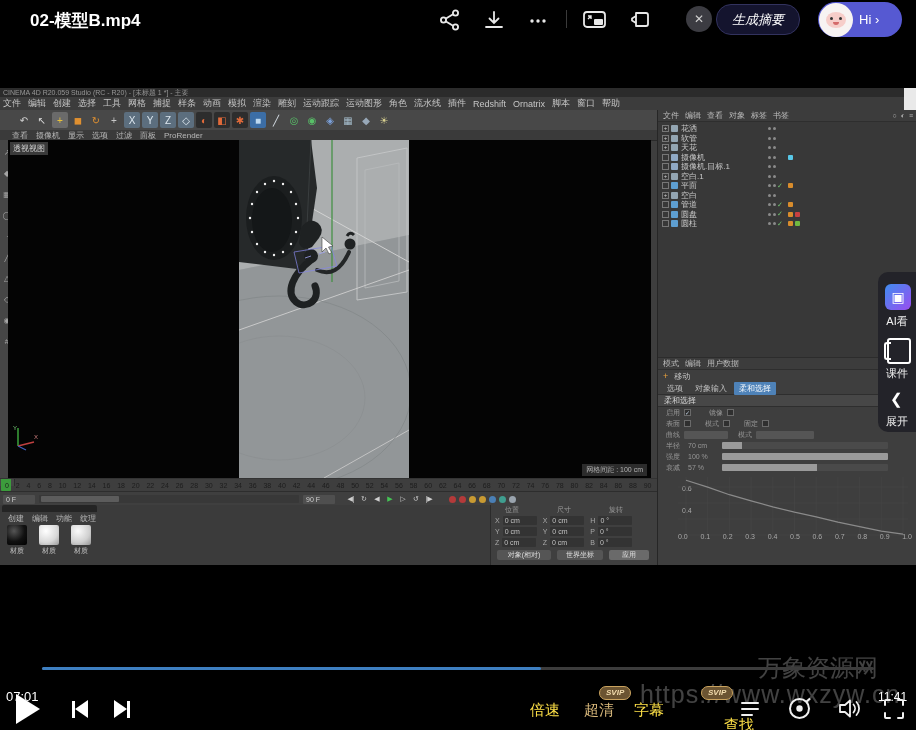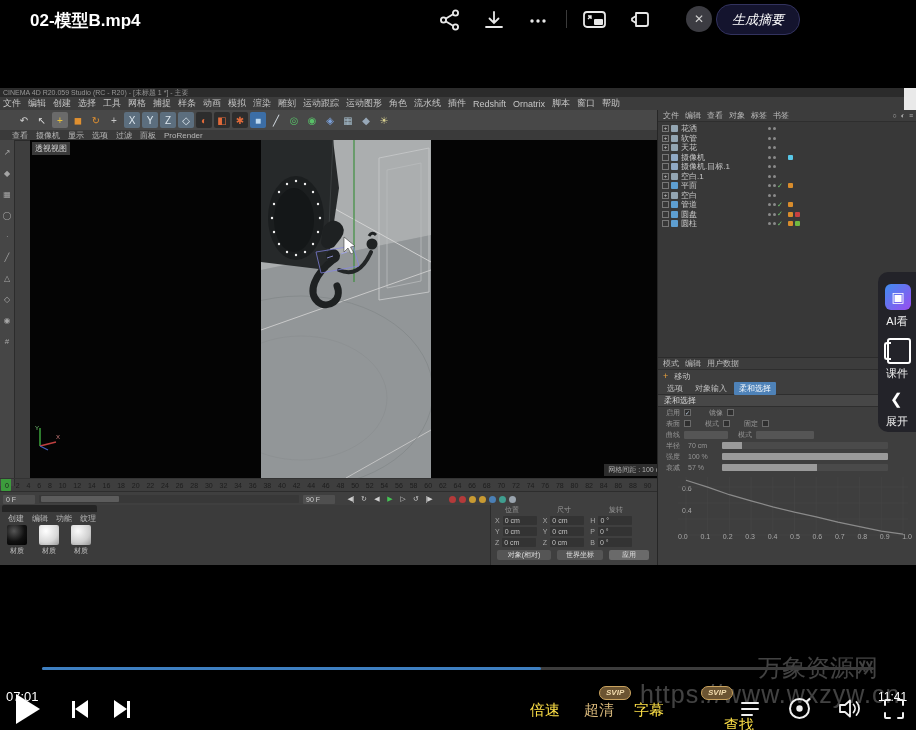--- a/index.html
+++ b/index.html
@@ -113,20 +113,30 @@
       </g>
     </svg>
     <svg class="abs" style="left:628px;top:8px;" width="26" height="24" viewBox="0 0 26 24">
       <g fill="none" stroke="#e8e8e8" stroke-width="1.8" stroke-linejoin="round">
         <path d="M8 5 h10 a2 2 0 0 1 2 2 v9 a2 2 0 0 1 -2 2 h-10 z"></path>
         <path d="M8 8 l-4 2.5 v2 l4 2.5"></path>
       </g>
     </svg>
     <div class="abs closebtn" style="left:686px;top:6px;width:26px;height:26px;">✕</div>
     <div class="abs pillbtn" style="left:716px;top:4px;width:82px;height:29px;">生成摘要</div>
+    <div class="abs hipill" style="left:818px;top:2px;width:84px;height:35px;">
+      <div style="position:relative;width:34px;height:34px;margin-left:1px;">
+        <div style="position:absolute;inset:0;border-radius:50%;background:#f7f3f2;"></div>
+        <div style="position:absolute;left:7px;top:9px;width:20px;height:16px;border-radius:50%;background:#f6cdc9;"></div>
+        <div style="position:absolute;left:11px;top:14px;width:3px;height:3px;border-radius:50%;background:#333;"></div>
+        <div style="position:absolute;left:20px;top:14px;width:3px;height:3px;border-radius:50%;background:#333;"></div>
+        <div style="position:absolute;left:14px;top:19px;width:6px;height:3px;border-radius:0 0 4px 4px;background:#d46a6a;"></div>
+      </div>
+      <span style="margin-left:6px;">Hi ›</span>
+    </div>
   </div>
 
   <div class="abs c4d" style="left:0;top:88px;width:916px;height:477px;">
 
     <div class="abs c4d-titlebar" style="left:0;top:0;width:916px;height:9px;">CINEMA 4D R20.059 Studio (RC - R20) - [未标题 1 *] - 主要</div>
     <div class="abs" style="left:904px;top:0;width:12px;height:24px;background:#e9e9e9;"></div>
 
     <div class="abs menulist" style="left:0;top:9px;width:900px;height:13px;background:#3c3c3c;">
         <span>文件</span>
         <span>编辑</span>
@@ -192,21 +202,21 @@
         <span>▦</span>
         <span>◯</span>
         <span>∙</span>
         <span>╱</span>
         <span>△</span>
         <span>◇</span>
         <span>◉</span>
         <span>#</span>
       </div>
 
-    <div class="abs vp" style="left:30px;top:52px;width:643px;height:338px;">
+    <div class="abs vp" style="left:8px;top:52px;width:643px;height:338px;">
       <div class="abs vplabel" style="left:2px;top:2px;">透视视图</div>
 
       <svg class="abs" style="left:231px;top:0;" width="170" height="338" viewBox="0 0 170 338">
         <rect x="0" y="0" width="170" height="338" fill="#9fa3a4"></rect>
         <polygon points="0,0 170,0 170,95 0,130" fill="#abaeaf"></polygon>
         <polygon points="0,130 170,95 170,338 0,338" fill="#92969
 
 8" opacity="0"></polygon>
         <polygon points="0,130 170,95 170,338 0,338" fill="#929698"></polygon>
         <path d="M118,18 L168,8 L168,152 L118,160 Z" fill="none" stroke="#c2c4c5" stroke-width="1"></path>

